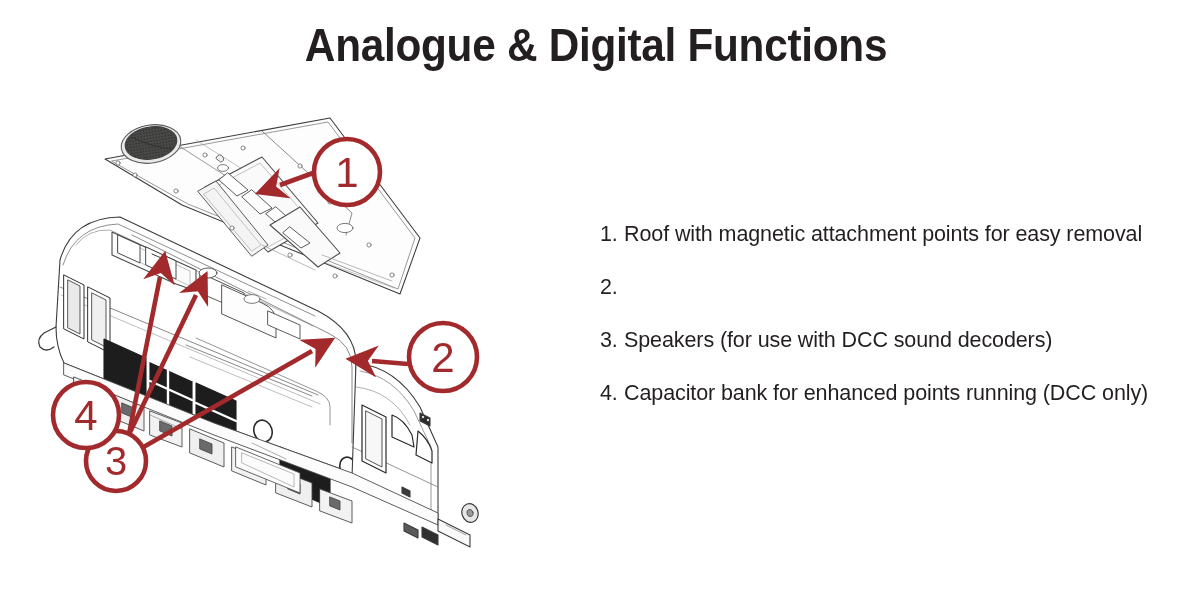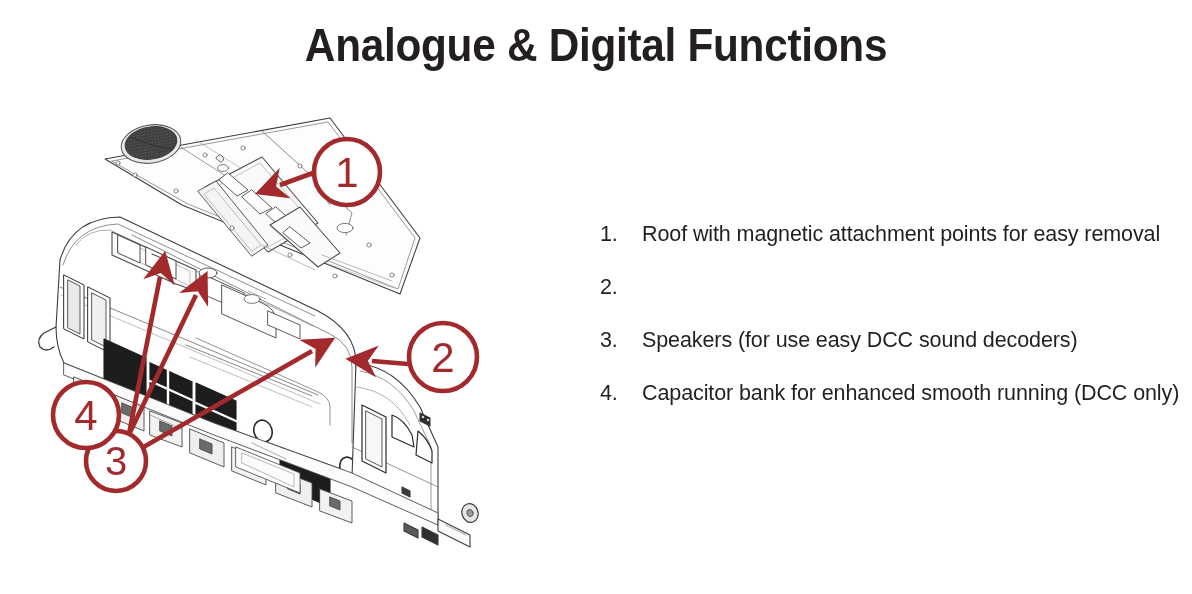--- a/index.html
+++ b/index.html
@@ -54,21 +54,21 @@
     font-size: 21.5px;
     color: #231f20;
     white-space: nowrap;
     letter-spacing: -0.1px;
   }
   .legend-num {
     width: 24px;
     flex: 0 0 24px;
     text-align: left;
   }
-  .legend-text { flex: 1 1 auto; margin-left: 18px; }
+  .legend-text { flex: 1 1 auto; }
 </style>
 </head>
 <body>
 
 <div id="page-title">Analogue &amp; Digital Functions</div>
 
 <div id="figure-area">
   <svg width="520" height="460" viewBox="0 0 520 460" xmlns="http://www.w3.org/2000/svg">
     <defs>
       <pattern id="grillePat" width="3" height="3" patternUnits="userSpaceOnUse">
@@ -249,19 +249,19 @@
 <div id="legend">
   <div class="legend-item">
     <span class="legend-num">1.</span>
     <span class="legend-text">Roof with magnetic attachment points for easy removal</span>
   </div>
   <div class="legend-item">
     <span class="legend-num">2.</span>
   </div>
   <div class="legend-item">
     <span class="legend-num">3.</span>
-    <span class="legend-text">Speakers (for use easy DCC sound decoders)</span>
+    <span class="legend-text">Speakers (for use with DCC sound decoders)</span>
   </div>
   <div class="legend-item">
     <span class="legend-num">4.</span>
-    <span class="legend-text">Capacitor bank for enhanced smooth running (DCC only)</span>
+    <span class="legend-text">Capacitor bank for enhanced points running (DCC only)</span>
   </div>
 </div>
 
 </body></html>

